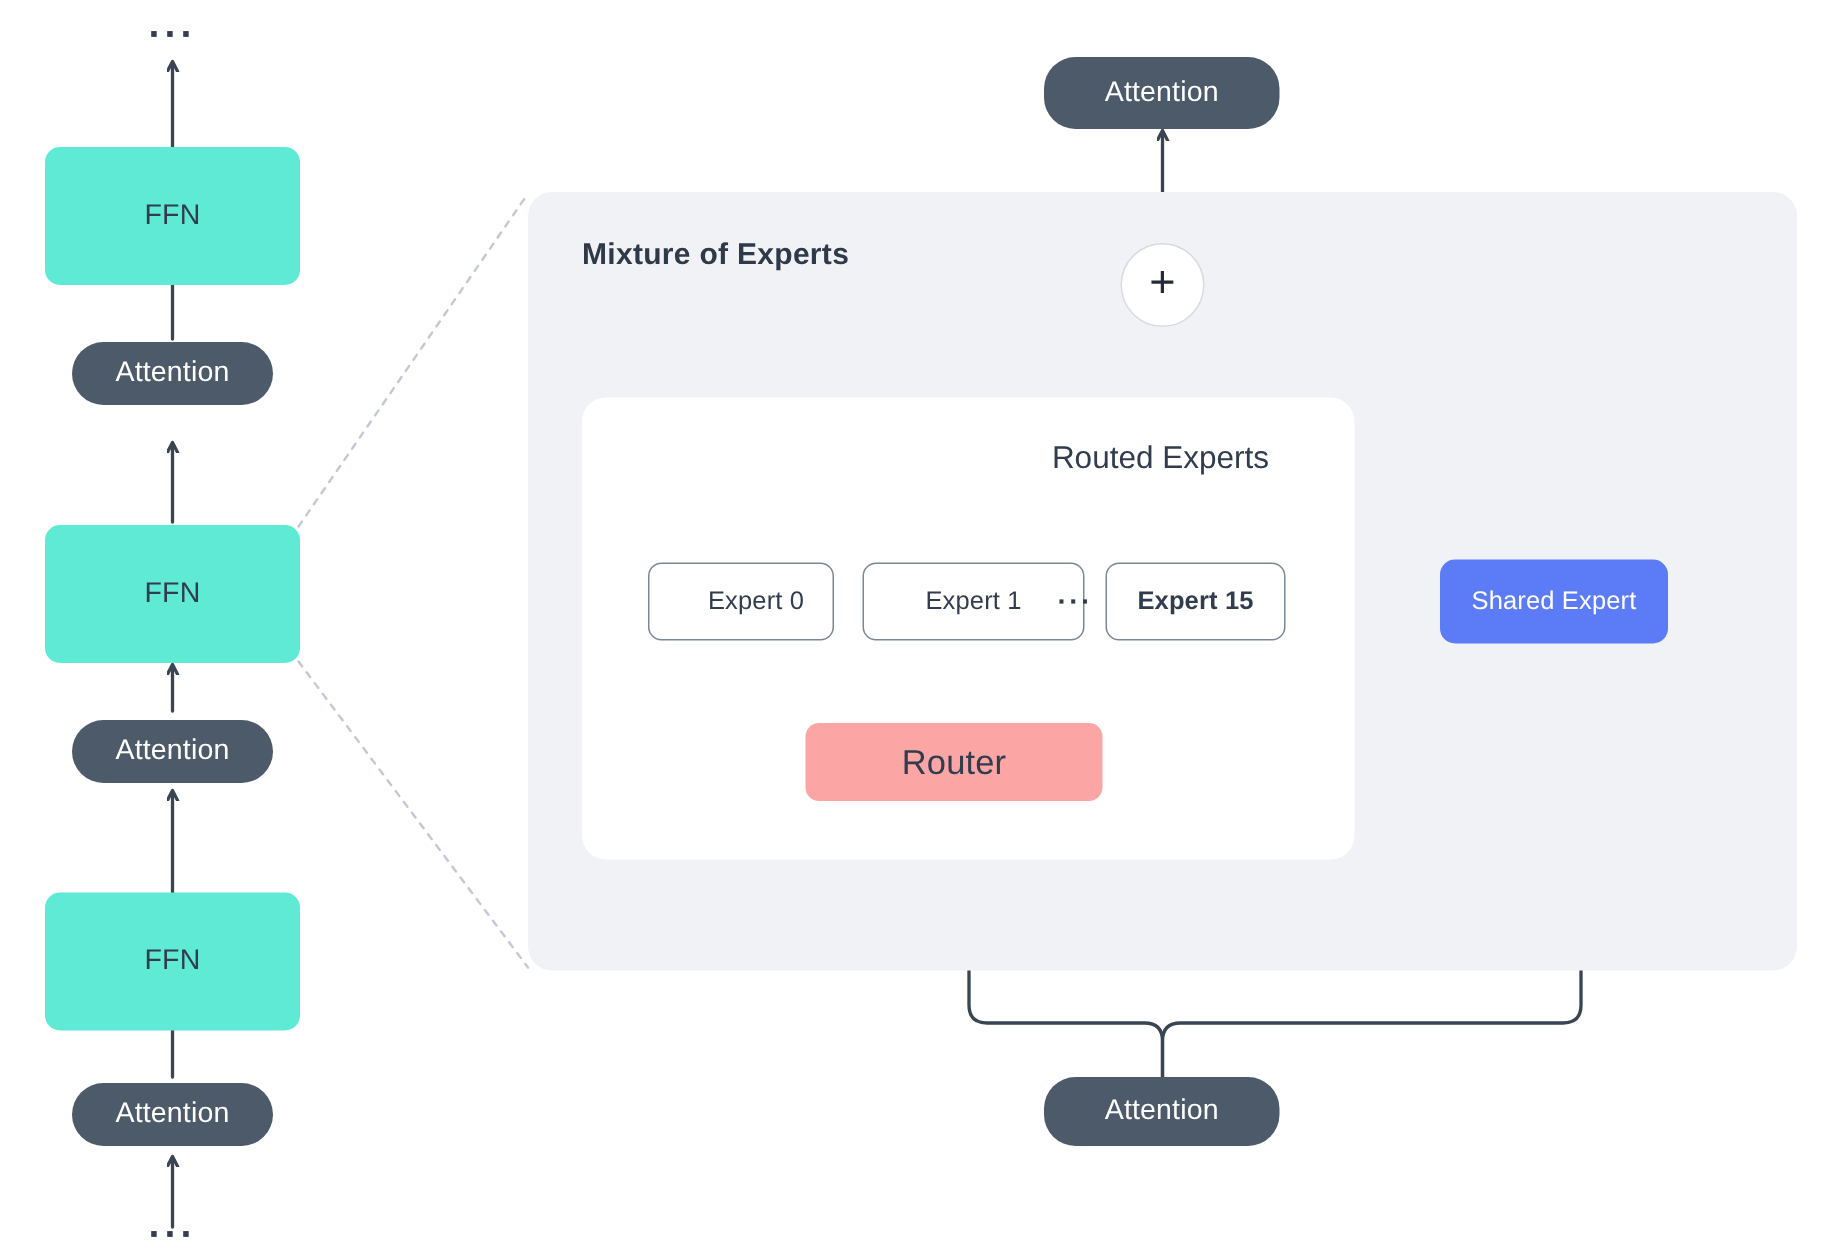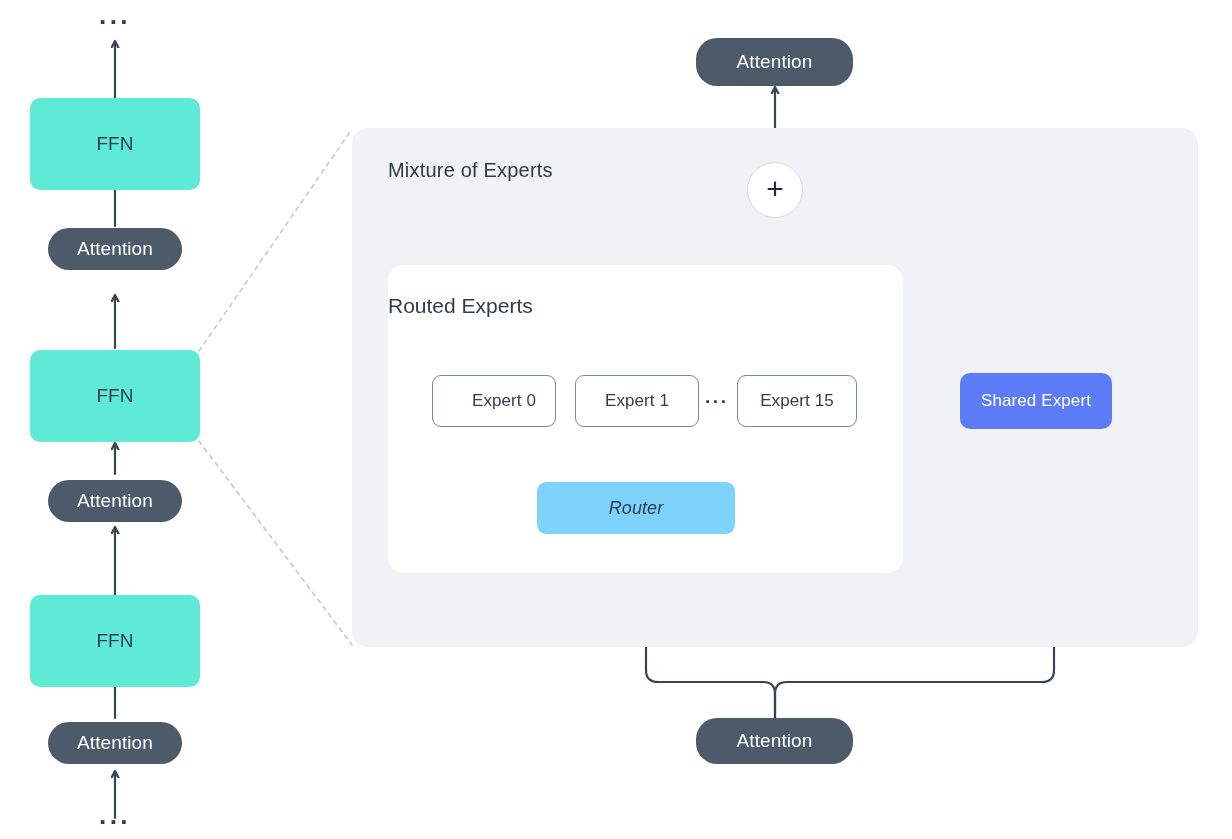--- a/index.html
+++ b/index.html
@@ -53,59 +53,58 @@
     position: absolute;
     left: 352px; top: 128px;
     width: 846px; height: 519px;
     background: #f1f2f6;
     border-radius: 16px;
   }
   .moe-title {
     position: absolute;
     left: 388px; top: 159px;
     font-size: 20px;
-    font-weight: 400;
+    font-weight: 700;
     color: #2f3a49;
     letter-spacing: .2px;
   }
   .routed-card {
     position: absolute;
     left: 388px; top: 265px;
     width: 515px; height: 308px;
     background: #ffffff;
     border-radius: 16px;
   }
   .routed-title {
     position: absolute;
     left: 388px; top: 294px;
     width: 458px;
-    text-align: left;
+    text-align: right;
     font-size: 21px;
     color: #313d4e;
   }
   .expert-box {
     background: #ffffff;
     border: 1.6px solid #7a8797;
     border-radius: 9px;
     color: #313d4e;
     font-size: 17px;
   }
   .expert-dots {
     position: absolute;
     color: #313d4e;
     font-size: 19px;
     font-weight: 700;
     letter-spacing: 1.5px;
   }
   .router-box {
-    background: #7dd3fc;
+    background: #fca5a5;
     border-radius: 9px;
     color: #313d4e;
-    font-size: 18px;
-    font-style: italic;
+    font-size: 23px;
   }
   .shared-box {
     background: #5b7cf6;
     border-radius: 10px;
     color: #ffffff;
     font-size: 17px;
   }
   .plus-circle {
     position: absolute;
     left: 747px; top: 162px;
@@ -187,25 +186,25 @@
 
   <div class="plus-circle">
     <span>+</span>
   </div>
 
   <div class="routed-card"></div>
   <div class="routed-title">Routed Experts</div>
 
   <div class="node expert-box" style="left:432px;top:375px;width:124px;height:52px;padding-left:20px;">Expert 0</div>
 
-  <div class="node expert-box" style="left:575px;top:375px;width:124px;height:52px;">Expert 1</div>
+  <div class="node expert-box" style="left:575px;top:375px;width:148px;height:52px;">Expert 1</div>
 
   <div class="expert-dots" style="left:705px;top:391px;">···</div>
 
-  <div class="node expert-box" style="left:737px;top:375px;width:120px;height:52px;">Expert 15</div>
+  <div class="node expert-box" style="left:737px;top:375px;width:120px;height:52px;font-weight:bold;">Expert 15</div>
 
   <div class="node router-box" style="left:537px;top:482px;width:198px;height:52px;">Router</div>
 
   <div class="node shared-box" style="left:960px;top:373px;width:152px;height:56px;">Shared Expert</div>
 
   <div class="node attn-box" style="left:696px;top:718px;width:157px;height:46px;">Attention</div>
 
 </div>
 
 </body></html>

